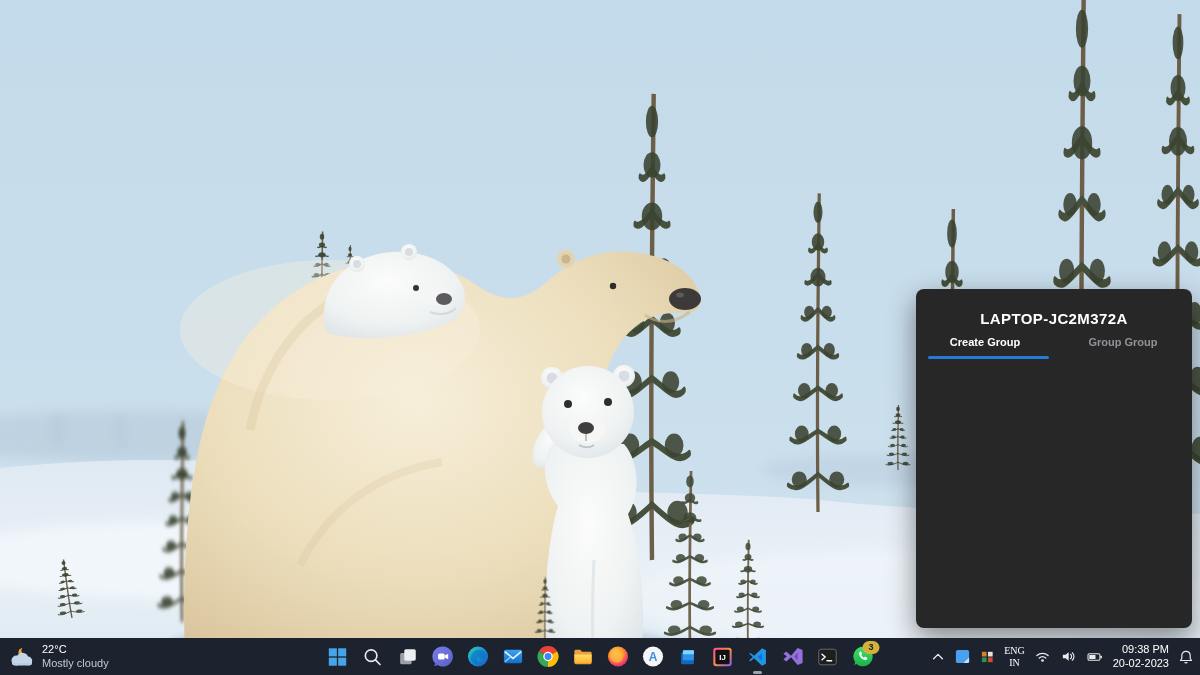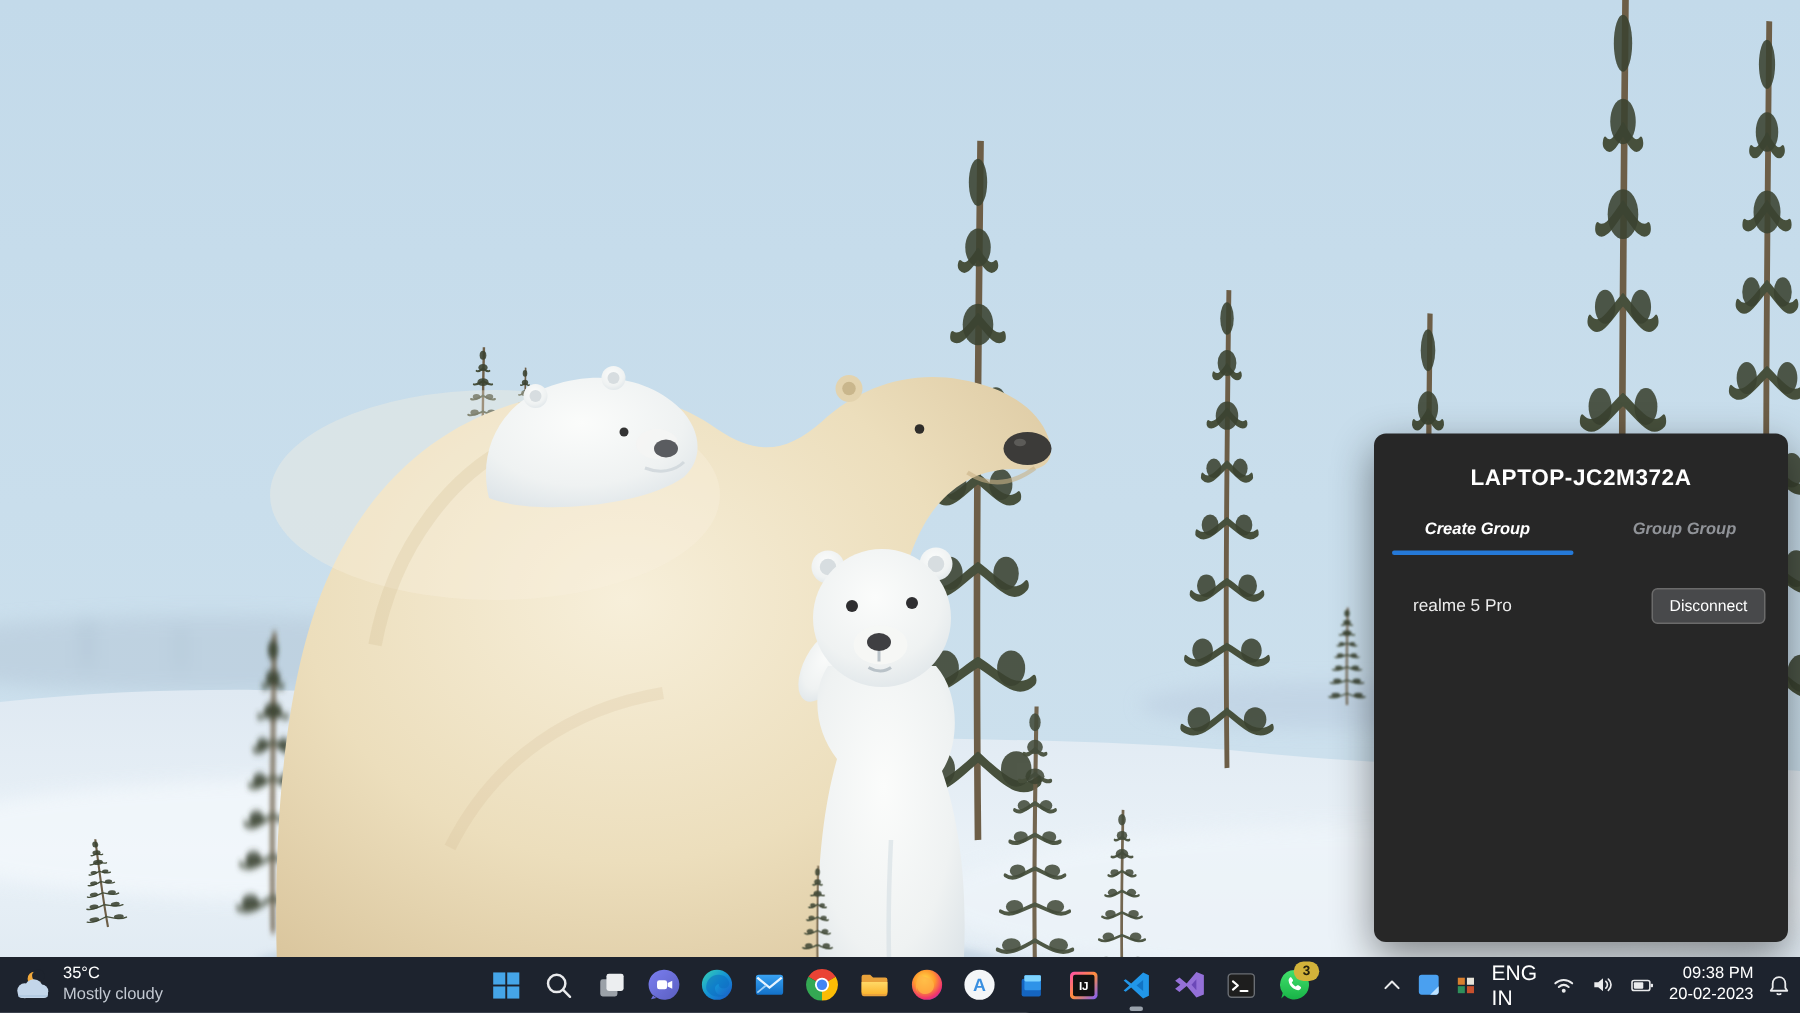--- a/index.html
+++ b/index.html
@@ -4,21 +4,21 @@
 <style>
   html,body{margin:0;padding:0;width:1200px;height:675px;overflow:hidden;
     font-family:"Liberation Sans",sans-serif;background:#c6dcea;position:relative;}
   .wallpaper{position:absolute;inset:0;z-index:0;}
 
   
   .panel{position:absolute;left:916px;top:289px;width:276px;height:339px;
     background:#272727;border-radius:8px;z-index:5;color:#fff;
     box-shadow:0 10px 28px rgba(0,0,0,.45);}
   .panel-title{text-align:center;margin-top:21px;font-size:15px;font-weight:bold;letter-spacing:.4px;}
-  .tabs{display:flex;margin-top:20px;font-style:italic;}
+  .tabs{display:flex;margin-top:9px;}
   .tab{flex:1;text-align:center;font-size:11px;font-weight:bold;padding-bottom:11px;
     position:relative;cursor:pointer;color:#909398;}
   .tab.active{color:#fff;}
   .tab.active::after{content:"";position:absolute;left:12px;right:5px;bottom:0;height:3px;
     background:#2579d8;border-radius:2px;}
   .device-row{display:flex;align-items:center;justify-content:space-between;
     padding:0 15px 0 26px;margin-top:22px;}
   .device-name{font-size:11.5px;color:#ececec;}
   .disconnect-btn{background:#48494b;border:1px solid #6b6b6b;color:#fff;font-size:10.5px;
     padding:5px 11px;border-radius:4px;cursor:pointer;font-family:inherit;}
@@ -34,21 +34,21 @@
   .tb-icon{width:24px;height:24px;display:flex;align-items:center;justify-content:center;
     position:relative;cursor:pointer;}
   .tb-icon svg{display:block;}
   .run-dot{position:absolute;bottom:-5px;left:50%;transform:translateX(-50%);
     width:9px;height:3px;border-radius:2px;background:#9aa2ac;}
   .badge{position:absolute;top:-4px;right:-5px;min-width:13px;height:13px;border-radius:7px;
     background:#d2b23a;color:#23200e;font-size:9px;font-weight:bold;display:flex;
     align-items:center;justify-content:center;padding:0 2px;}
   .tray{position:absolute;right:6px;display:flex;align-items:center;gap:9px;}
   .tray-item{display:flex;align-items:center;justify-content:center;cursor:pointer;}
-  .lang{font-size:14px;color:#fff;text-align:left;line-height:1.2;}
+  .lang{font-size:10px;color:#fff;text-align:center;line-height:1.2;font-family:Liberation Serif, serif;}
   .clock{font-size:11px;color:#fff;text-align:right;line-height:1.25;}
 </style>
 </head>
 <body>
 
 <svg class="wallpaper" viewBox="0 0 1200 675" width="1200" height="675" preserveAspectRatio="none">
   <defs>
     <linearGradient id="gSky" x1="0" y1="0" x2="0" y2="1">
       <stop offset="0" stop-color="#c3daea"></stop>
         <stop offset="1" stop-color="#cfe2ee"></stop>
@@ -193,42 +193,38 @@
   </g>
   <ellipse cx="300" cy="668" rx="400" ry="26" fill="#f3f8fc" opacity=".6"></ellipse>
 </svg>
 
 <div class="panel">
   <div class="panel-title">LAPTOP-JC2M372A</div>
   <div class="tabs">
     <div class="tab active">Create Group</div>
     <div class="tab">Group Group</div>
   </div>
-  <div class="device-row">
-    <span class="device-name">realme 5 Pro</span>
-    <button class="disconnect-btn">Disconnect</button>
-  </div>
 </div>
 
 <div class="taskbar">
 
   <div class="weather">
     <svg width="27" height="24" viewBox="0 0 27 24">
       <circle cx="15" cy="7.5" r="4.6" fill="#f2a93b"></circle>
       <circle cx="17.6" cy="5.6" r="4.2" fill="#1d232e"></circle>
       <g fill="#c3d6ea">
         <circle cx="8.5" cy="15.5" r="5"></circle>
           <circle cx="14.5" cy="13.8" r="6"></circle>
         <circle cx="19.8" cy="15.8" r="4.4"></circle>
           <rect x="4" y="15" width="20" height="5.4" rx="2.7"></rect>
       </g>
       <path d="M4,19 h20" stroke="#9db8d6" stroke-width="1" opacity=".5"></path>
     </svg>
     <div class="weather-texts">
-      <div class="weather-temp">35°C</div>
+      <div class="weather-temp">22°C</div>
       <div class="weather-cond">Mostly cloudy</div>
     </div>
   </div>
 
   <div class="center-icons">
 
     <div class="tb-icon">
       <svg width="22" height="22" viewBox="0 0 24 24">
         <rect x="2.5" y="2.5" width="8.8" height="8.8" fill="#45a5e8"></rect>
         <rect x="12.7" y="2.5" width="8.8" height="8.8" fill="#45a5e8"></rect>

